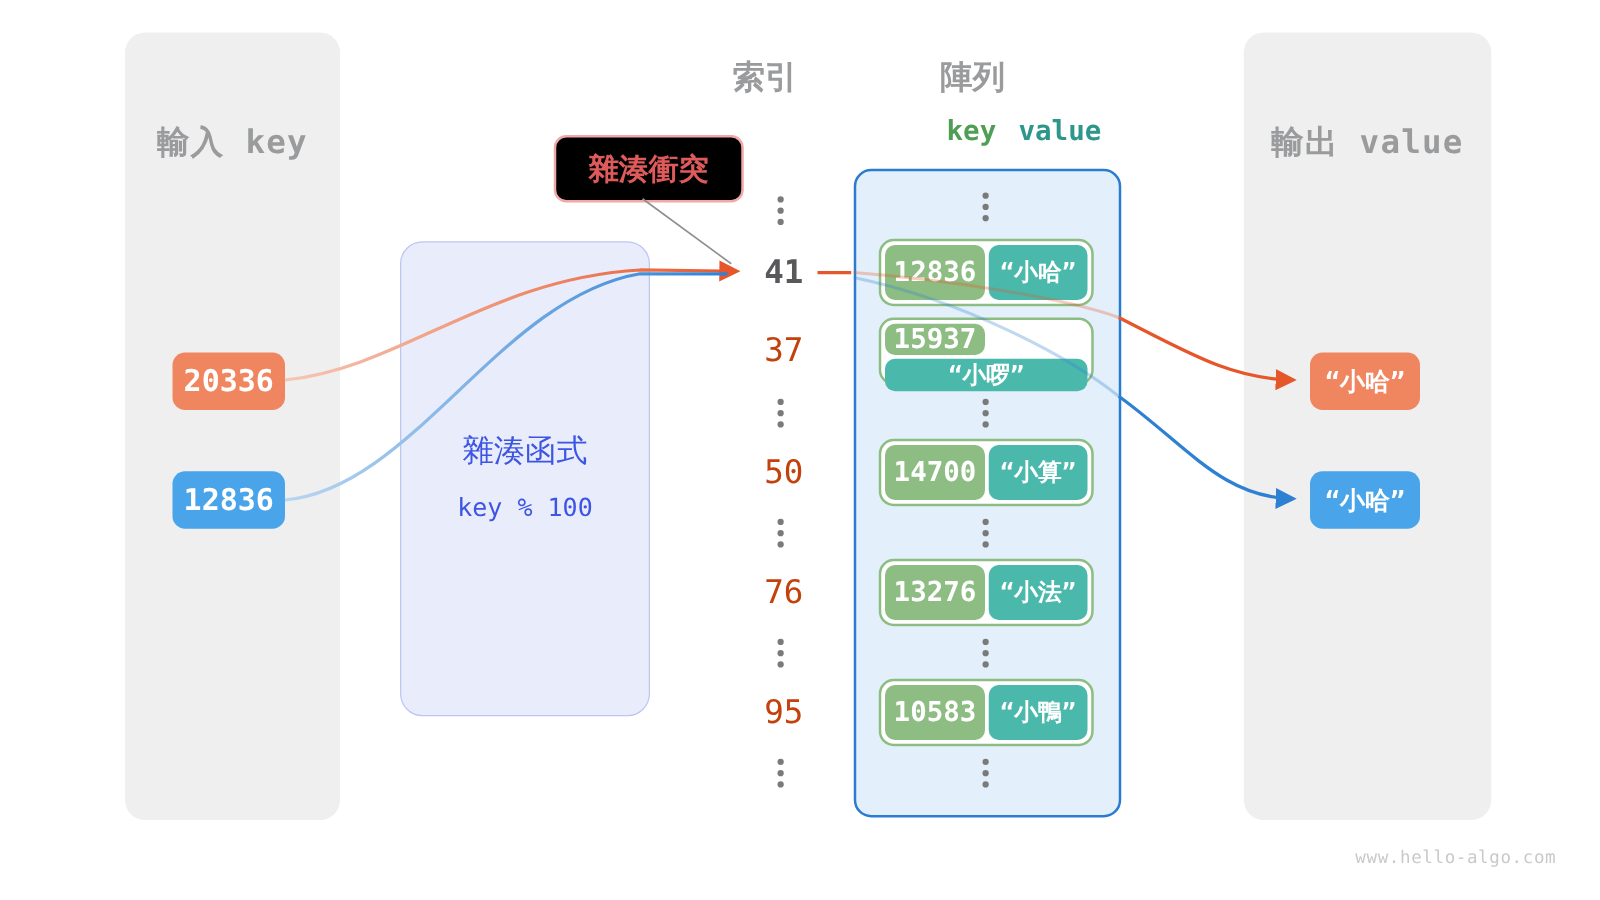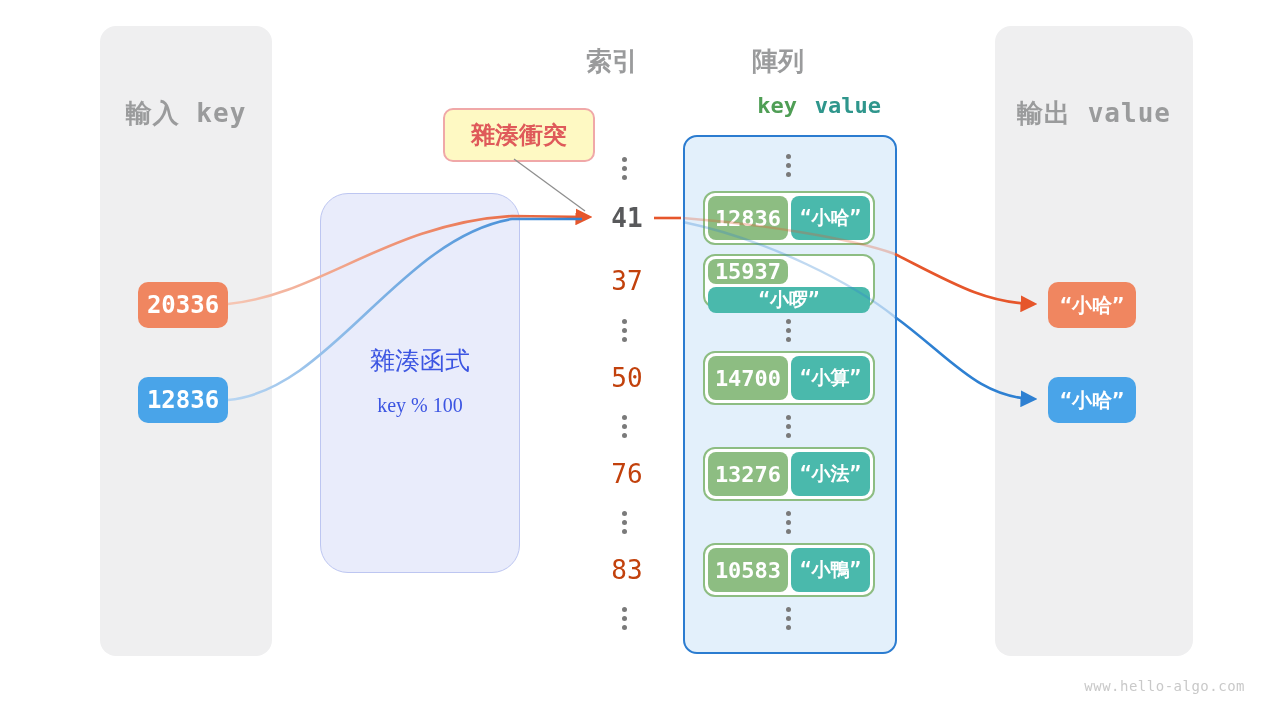--- a/index.html
+++ b/index.html
@@ -24,37 +24,36 @@
   }
   .kv-header{
     text-align:right;font-size:22px;font-weight:bold;white-space:nowrap;
   }
   .kv-header.key{color:#4f9e55;}
   .kv-header.value{color:#2f968c;}
 
   
   .hash-box{
     left:320px;top:193px;width:198px;height:378px;
-    background:#e9ecfb;border:1.5px solid #bdc6f1;border-radius:28px;
+    background:#e9ecfb;border:1.5px solid #bdc6f1;border-radius:18px;
     z-index:2;
-    font-family:Liberation Serif, serif;
   }
   .hash-title{
     position:absolute;left:0;right:0;top:150px;text-align:center;
     font-size:25px;color:#3c55e2;font-weight:500;
   }
   .hash-formula{
     position:absolute;left:0;right:0;top:200px;text-align:center;
     font-size:20px;color:#3c55e2;
   }
 
   
   .badge{
     left:443px;top:108px;width:148px;height:50px;
-    background:#fef9c3;border:2px solid #f0a8a8;border-radius:10px;
+    background:#000000;border:2px solid #f0a8a8;border-radius:10px;
     display:flex;align-items:center;justify-content:center;
     font-size:24px;font-weight:bold;color:#df5a5a;z-index:6;
   }
 
   
   .chip{
     display:flex;align-items:center;justify-content:center;
     border-radius:10px;color:#ffffff;font-weight:bold;z-index:10;
   }
   .chip.num{font-size:24px;}
@@ -149,21 +148,21 @@
       <span></span>
       <span></span>
       <span></span>
     </div>
   <div class="abs idx" style="left:587px;top:458px;">76</div>
   <div class="abs dots" style="left:622px;top:511px;">
       <span></span>
       <span></span>
       <span></span>
     </div>
-  <div class="abs idx" style="left:587px;top:554px;">83</div>
+  <div class="abs idx" style="left:587px;top:554px;">95</div>
   <div class="abs dots" style="left:622px;top:607px;">
       <span></span>
       <span></span>
       <span></span>
     </div>
 
   <div class="abs array-panel"></div>
 
   <div class="abs dots" style="left:786px;top:154px;">
       <span></span>

